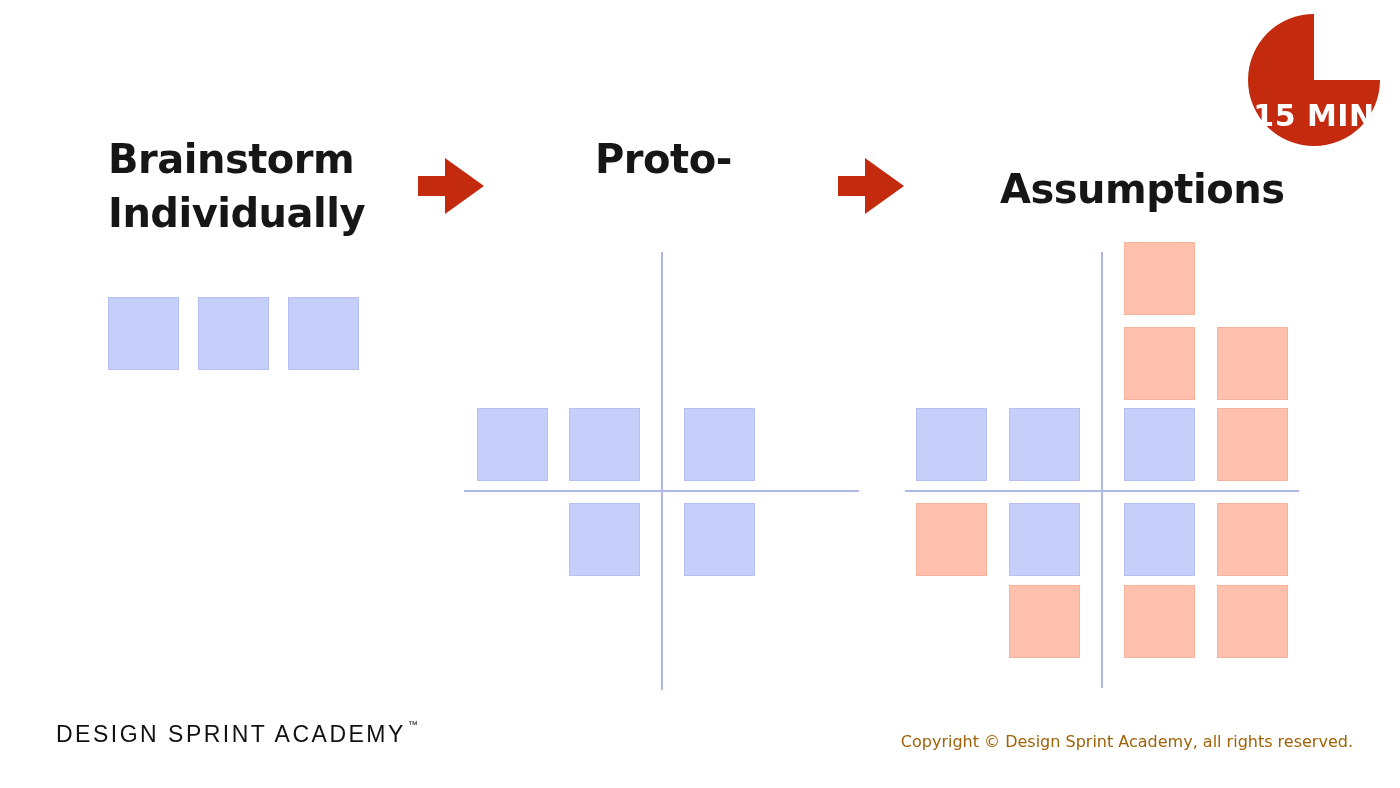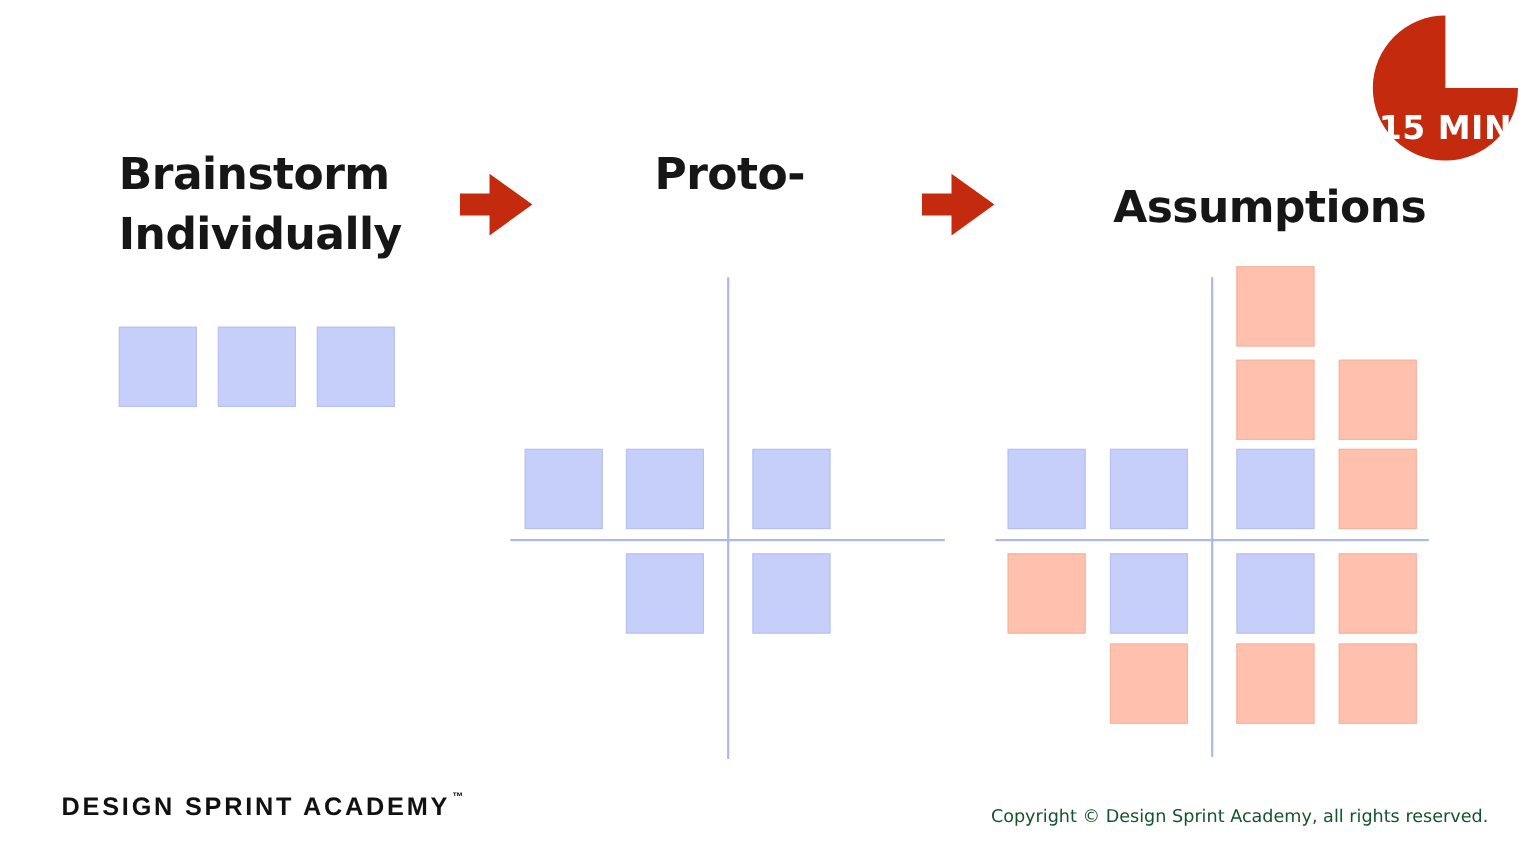--- a/index.html
+++ b/index.html
@@ -9,21 +9,21 @@
   }
   .slide{position:absolute;inset:0;width:1400px;height:788px;}
 
   
   .heading{
     position:absolute;color:#161616;font-weight:bold;font-size:40px;line-height:54px;
     letter-spacing:-0.5px;white-space:nowrap;
   }
   .heading-1{left:108px;top:132px;}
   .heading-2{left:595px;top:132px;}
-  .heading-3{left:1000px;top:162px;margin-left:12px;}
+  .heading-3{left:1000px;top:162px;}
 
   
   .arrow{position:absolute;width:67px;height:56px;}
   .arrow-1{left:418px;top:158px;}
   .arrow-2{left:838px;top:158px;}
 
   
   .timer{position:absolute;left:1244px;top:10px;width:140px;height:140px;}
   .timer text{
     font-family:"DejaVu Sans","Liberation Sans",sans-serif;
@@ -35,25 +35,25 @@
   .note.blue{background:var(--note-blue);border:1px solid var(--note-blue-border);}
   .note.salmon{background:var(--note-salmon);border:1px solid var(--note-salmon-border);}
   .axis{position:absolute;background:var(--axis);}
   .axis-v{width:2px;}
   .axis-h{height:2px;}
 
   
   .logo{
     position:absolute;left:56px;top:719px;color:#111111;
     font-family:"Liberation Sans","DejaVu Sans",sans-serif;
-    font-weight:bold;font-size:23px;letter-spacing:2.5px;white-space:nowrap;
+    font-weight:normal;font-size:23px;letter-spacing:2.5px;white-space:nowrap;
   }
   .logo .tm{font-size:10px;letter-spacing:1px;vertical-align:14px;margin-left:2px;}
   .copyright{
-    position:absolute;right:47px;top:732px;color:#14532d;font-size:16px;white-space:nowrap;margin-left:16px;
+    position:absolute;right:47px;top:732px;color:#a16207;font-size:16px;white-space:nowrap;margin-left:16px;
   }
 </style>
 </head>
 <body>
 
 <div class="slide">
 
   <div class="heading heading-1">
     <div>Brainstorm</div>
     <div>Individually</div>

